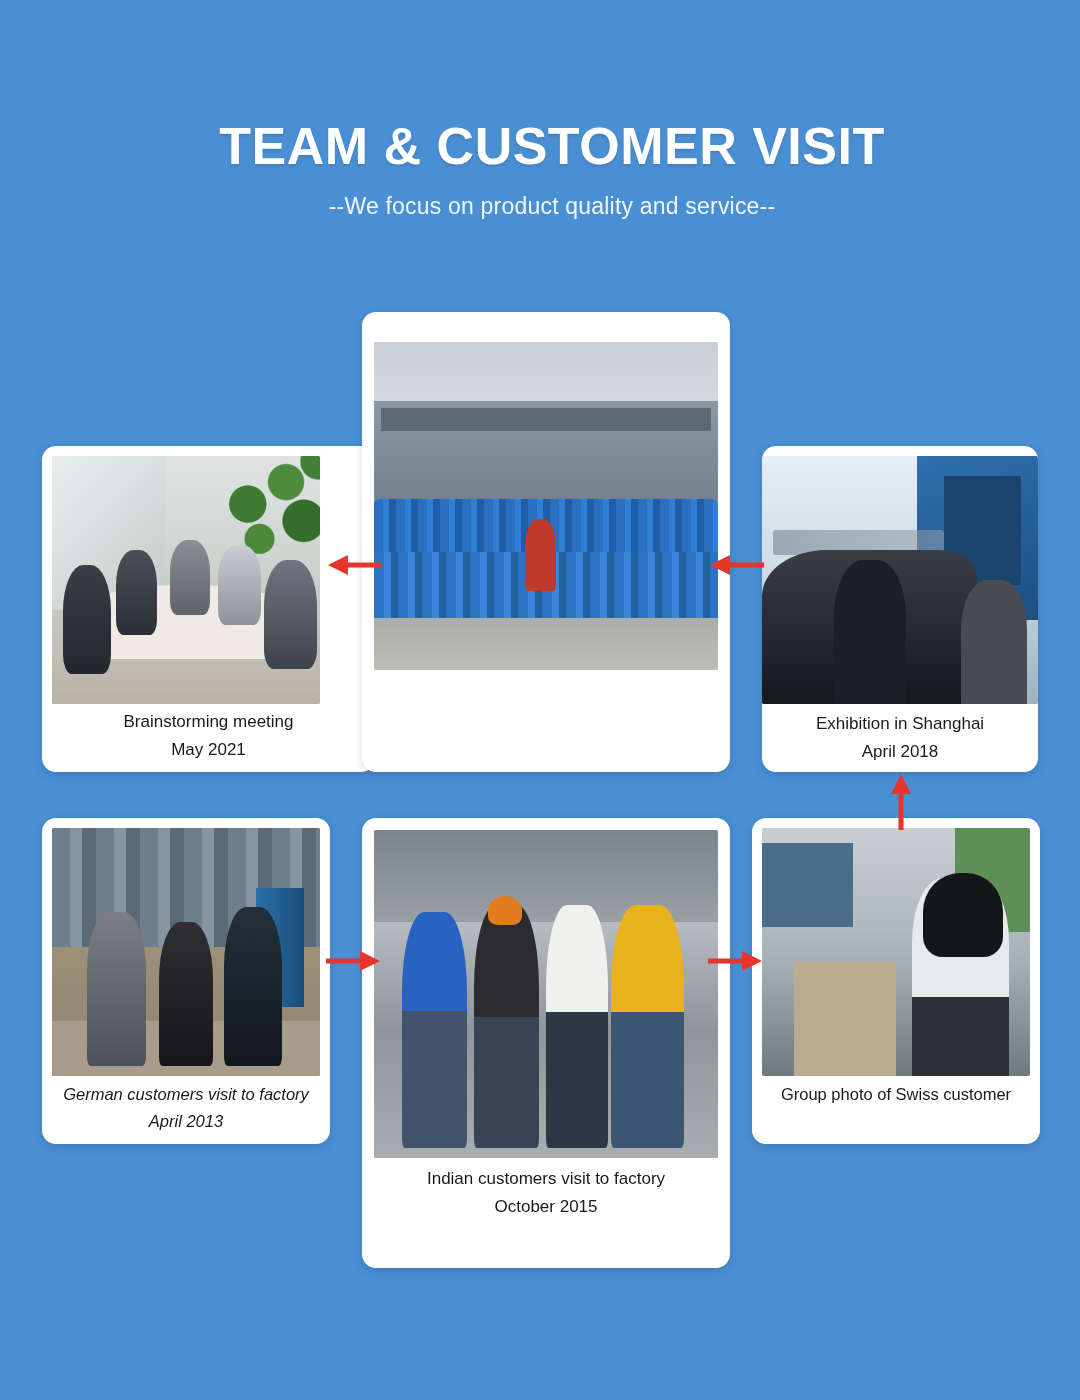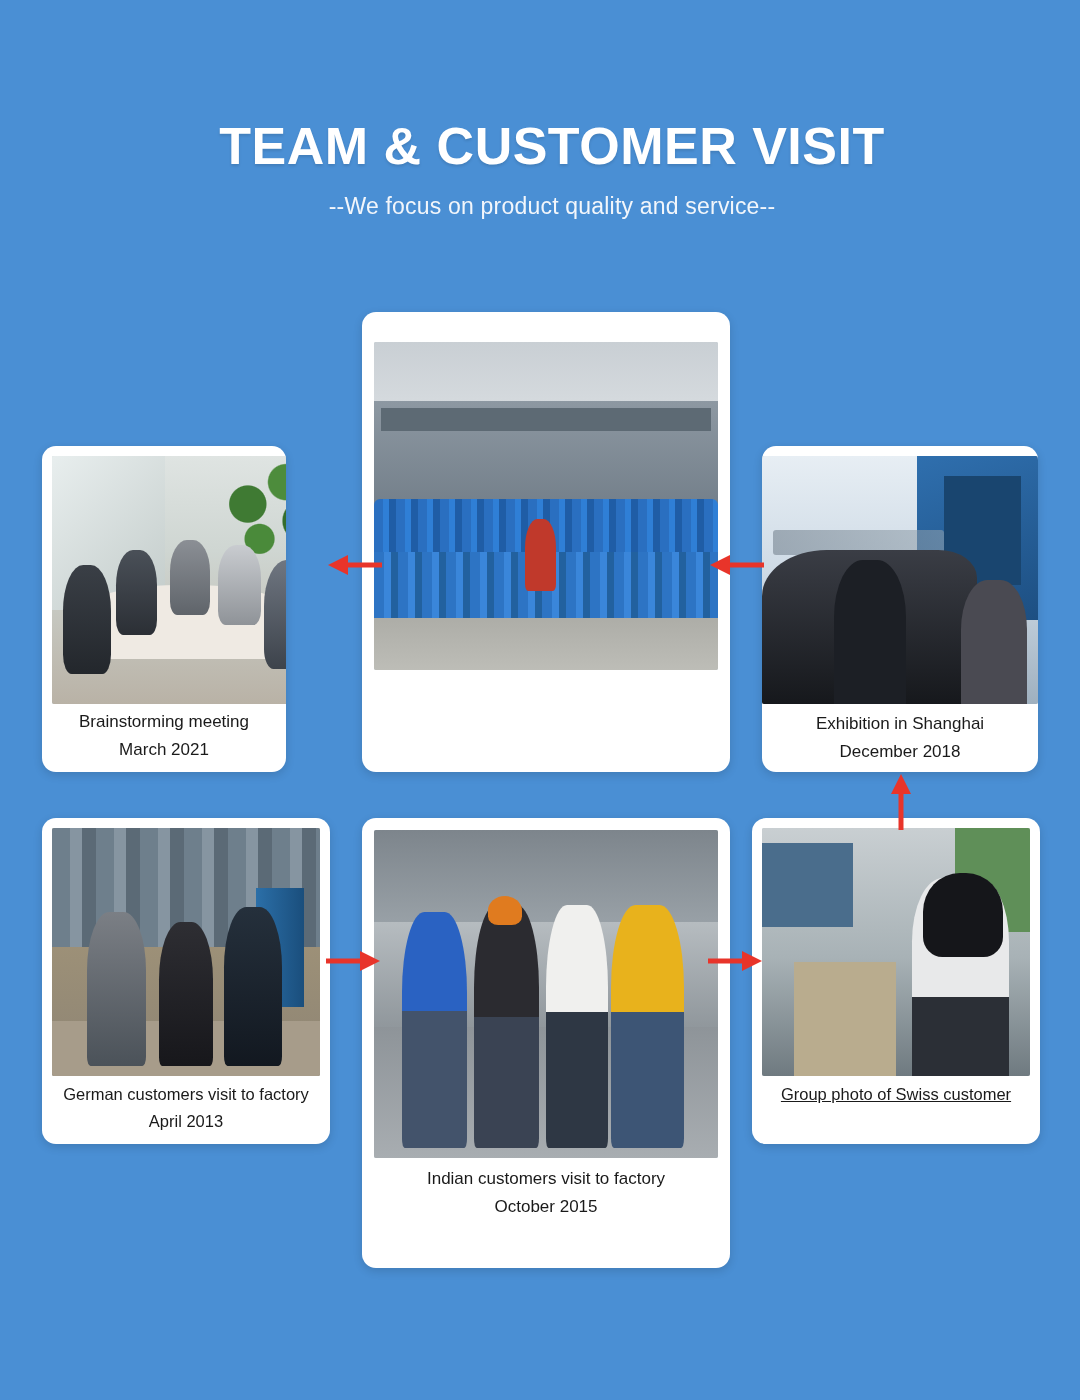--- a/index.html
+++ b/index.html
@@ -58,43 +58,43 @@
     left: 0;
     width: 100%;
     text-align: center;
     color: #1a1a1a;
     font-size: 17px;
     line-height: 1.65;
   }
   .caption .l2 { display: block; }
 
   
-  #card-brainstorm { left: 42px;  top: 446px;  width: 244px; height: 326px; }
+  #card-brainstorm { left: 42px;  top: 446px;  width: 305px; height: 326px; padding-left: 28px; }
   #card-brainstorm .photo { left: 10px; top: 10px; width: 268px; height: 248px; }
   #card-brainstorm .caption { top: 262px; }
 
   #card-workers { left: 362px; top: 312px; width: 368px; height: 460px; }
   #card-workers .photo { left: 12px; top: 30px; width: 344px; height: 328px; }
   #card-workers .caption { top: 363px; }
 
   #card-exhibition { left: 762px; top: 446px; width: 276px; height: 326px; }
   #card-exhibition .photo { left: 0px; top: 10px; width: 276px; height: 248px; }
   #card-exhibition .caption { top: 264px; }
 
-  #card-german { left: 42px;  top: 818px;  width: 288px; height: 326px; }
+  #card-german { left: 42px;  top: 818px;  width: 288px; height: 326px; font-style: italic; }
   #card-german .photo { left: 10px; top: 10px; width: 268px; height: 248px; }
   #card-german .caption { top: 263px; font-size: 16.5px; }
 
   #card-indian { left: 362px; top: 818px; width: 368px; height: 450px; }
   #card-indian .photo { left: 12px; top: 12px; width: 344px; height: 328px; }
   #card-indian .caption { top: 347px; }
 
   #card-swiss { left: 752px; top: 818px; width: 288px; height: 326px; }
   #card-swiss .photo { left: 10px; top: 10px; width: 268px; height: 248px; }
-  #card-swiss .caption { top: 263px; font-size: 16.5px; text-decoration: underline; }
+  #card-swiss .caption { top: 263px; font-size: 16.5px; }
 
   
   .arrow {
     position: absolute;
   }
 
   
   .ph { position: absolute; inset: 0; }
 
   
@@ -169,21 +169,21 @@
       <div class="meet-table"></div>
       <div class="person" style="left:4%;  top:44%; width:18%; height:44%; background:linear-gradient(180deg,#3a3f46,#23272c);"></div>
       <div class="person" style="left:24%; top:38%; width:15%; height:34%; background:linear-gradient(180deg,#4a5058,#2b2f35);"></div>
       <div class="person" style="left:44%; top:34%; width:15%; height:30%; background:linear-gradient(180deg,#8b8f95,#5f646a);"></div>
       <div class="person" style="left:62%; top:36%; width:16%; height:32%; background:linear-gradient(180deg,#c9ccd0,#8f9398);"></div>
       <div class="person" style="left:79%; top:42%; width:20%; height:44%; background:linear-gradient(180deg,#6f7681,#3d434b);"></div>
     </div>
   </div>
   <div class="caption">
     <span>Brainstorming meeting</span>
-    <span class="l2">March 2021</span>
+    <span class="l2">May 2021</span>
   </div>
 </div>
 
 <div class="card" id="card-workers">
   <div class="photo">
     <div class="ph">
       <div class="fac-sky"></div>
       <div class="fac-bldg"></div>
       <div class="fac-beam"></div>
       <div class="fac-ground"></div>
@@ -201,21 +201,21 @@
       <div class="exh-panel"></div>
       <div class="exh-panel2"></div>
       <div class="exh-text"></div>
       <div class="exh-dark"></div>
       <div class="exh-p2"></div>
       <div class="exh-p3"></div>
     </div>
   </div>
   <div class="caption">
     <span>Exhibition in Shanghai</span>
-    <span class="l2">December 2018</span>
+    <span class="l2">April 2018</span>
   </div>
 </div>
 
 <div class="card" id="card-german">
   <div class="photo">
     <div class="ph">
       <div class="ger-bg"></div>
       <div class="ger-mach"></div>
       <div class="ger-tank"></div>
       <div class="ger-floor"></div>

